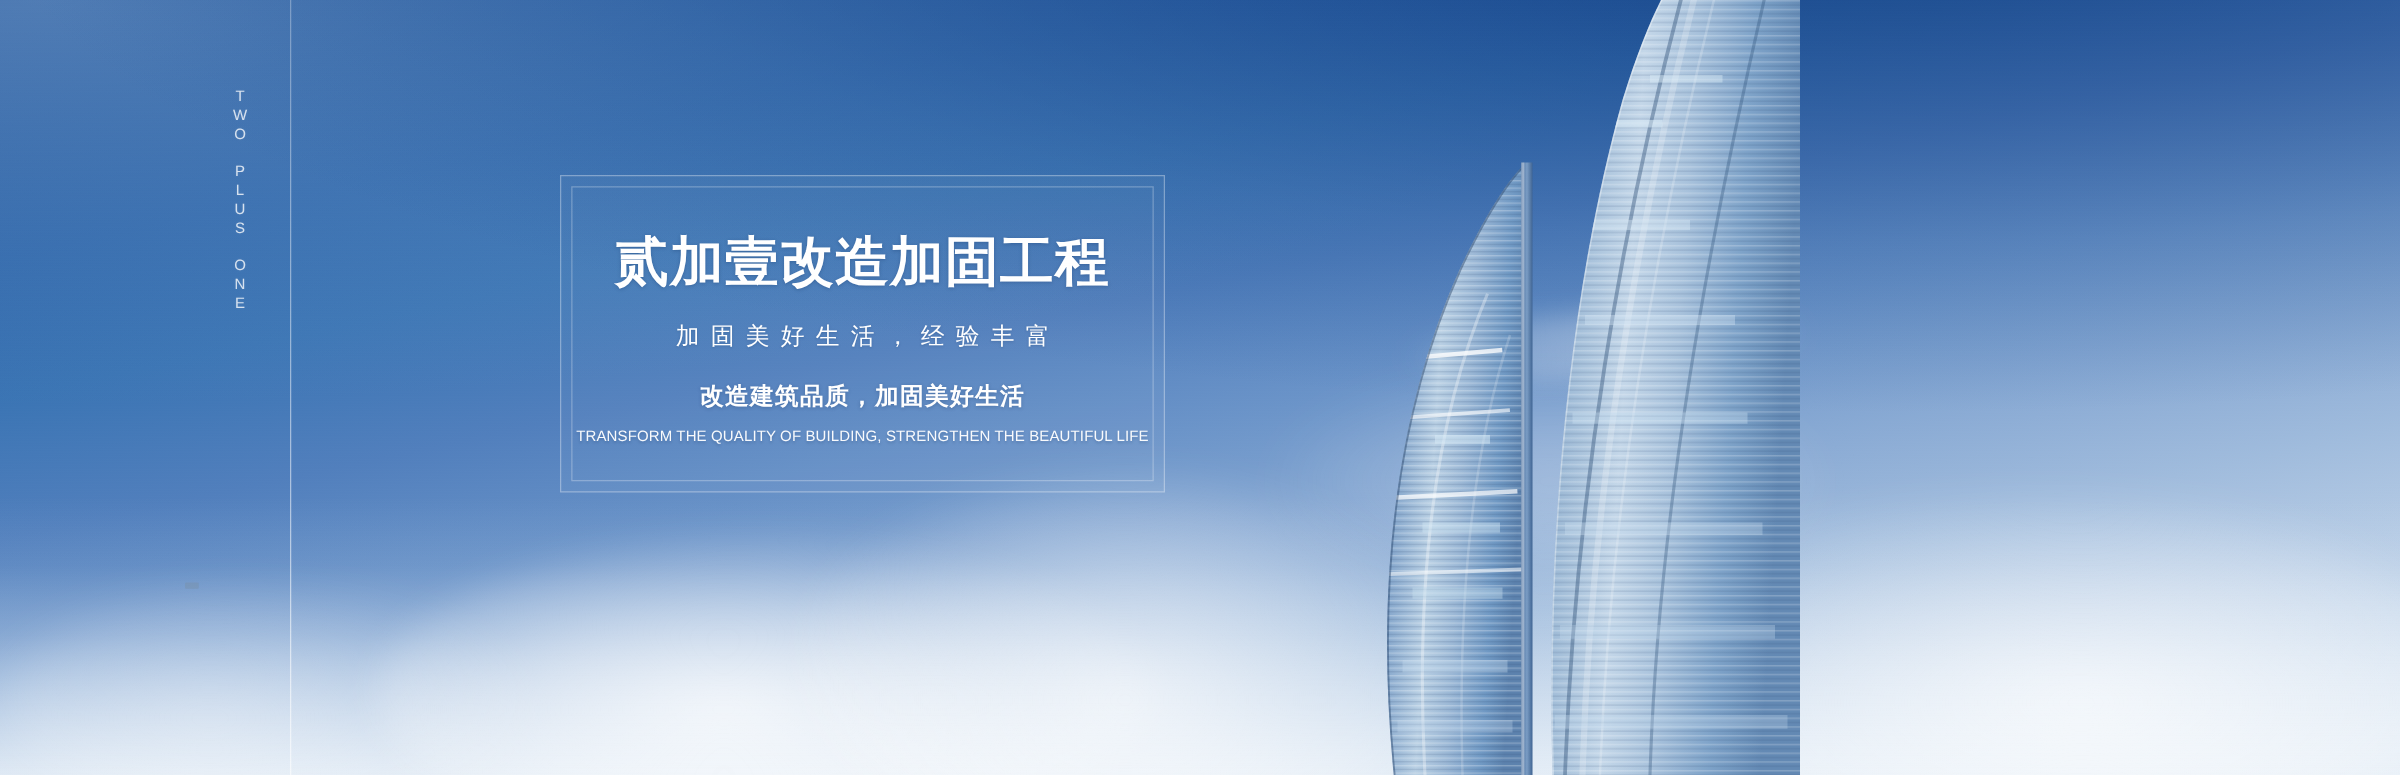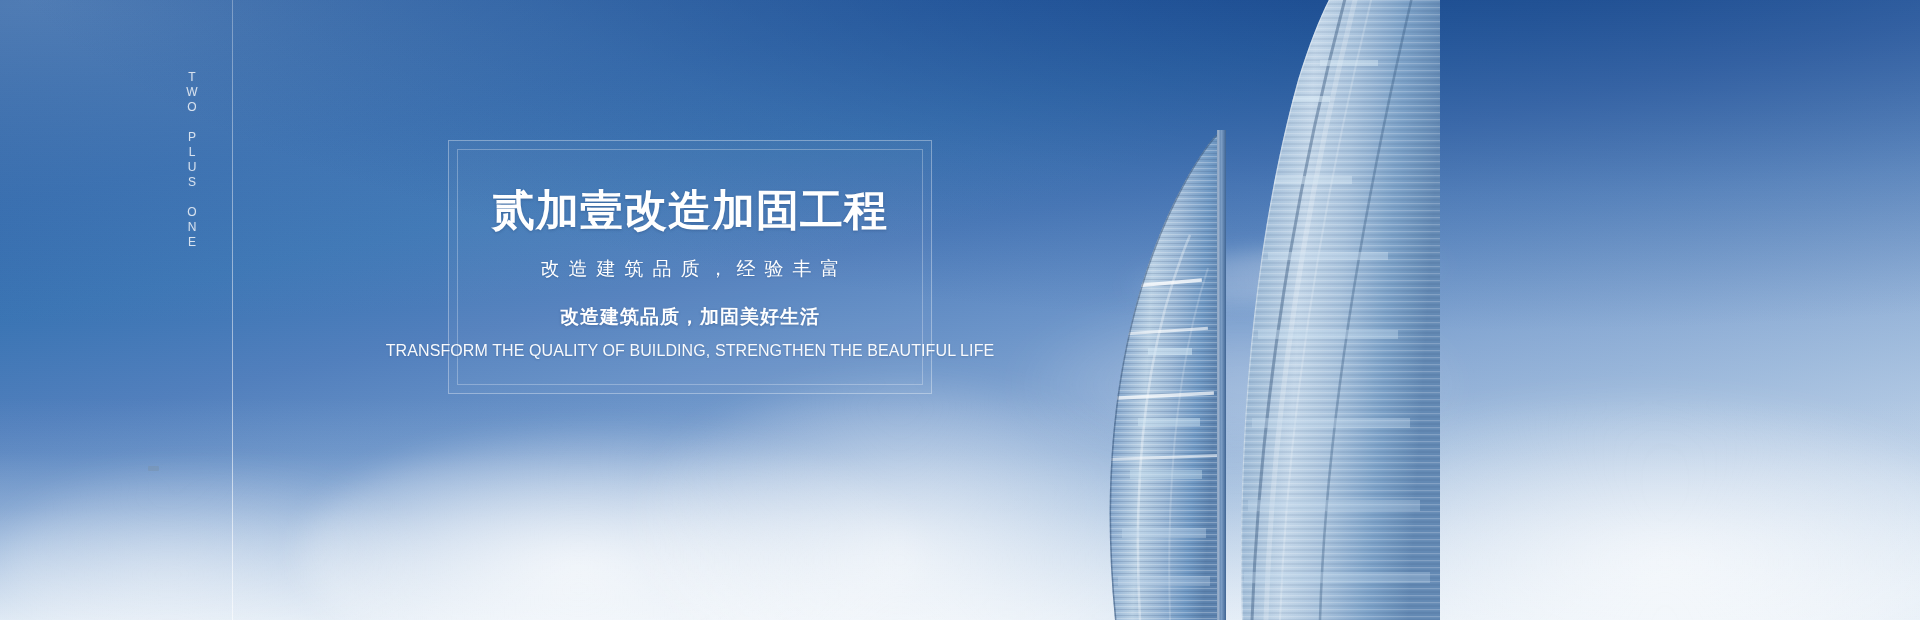--- a/index.html
+++ b/index.html
@@ -238,21 +238,21 @@
     color: #ffffff;
     font-size: 19px;
     font-weight: 700;
     letter-spacing: 1px;
     white-space: nowrap;
     text-shadow: 0 1px 3px rgba(20,50,95,0.30);
   }
   .eng-line {
     margin-top: 12px;
     color: rgba(255,255,255,0.96);
-    font-size: 16px;
+    font-size: 12px;
     font-weight: 400;
     letter-spacing: 0.1px;
     white-space: nowrap;
     text-shadow: 0 1px 2px rgba(20,50,95,0.22);
   }
 
   
   .grain {
     position: absolute;
     inset: 0;
@@ -384,20 +384,20 @@
   <div class="left-rule"></div>
 
   <div class="vertical-brand">TWO PLUS ONE</div>
 
   <div class="vertical-mark"></div>
 
   <div class="copy-box">
     <div class="copy-box-inner"></div>
     <div class="copy-stack">
       <div class="headline">贰加壹改造加固工程</div>
-      <div class="subline">改造建筑品质，经验丰富</div>
+      <div class="subline">加固美好生活，经验丰富</div>
       <div class="slogan">改造建筑品质，加固美好生活</div>
       <div class="eng-line">TRANSFORM THE QUALITY OF BUILDING, STRENGTHEN THE BEAUTIFUL LIFE</div>
     </div>
   </div>
 
   <div class="grain"></div>
 </div>
 
 </body></html>

